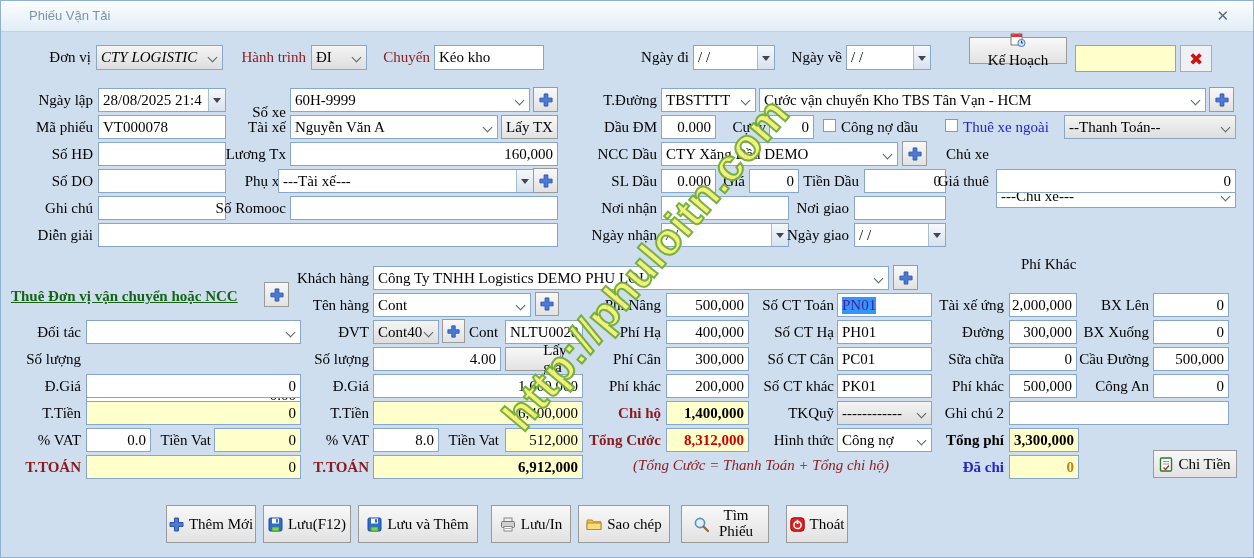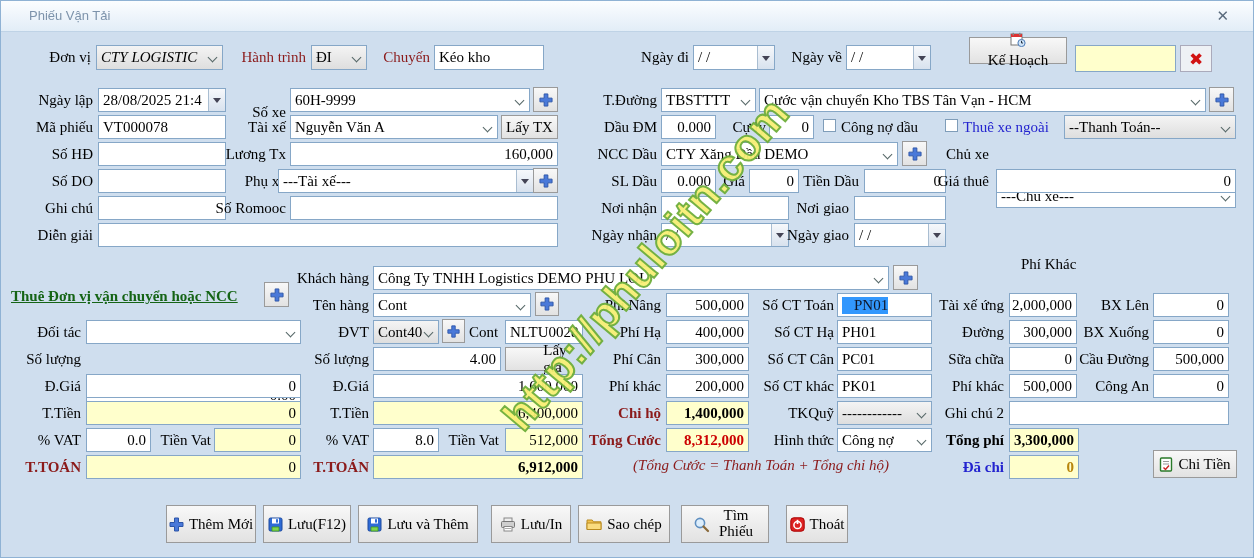--- a/index.html
+++ b/index.html
@@ -29,21 +29,21 @@
   .dcombo{padding-right:20px;}
   .dbtn{position:absolute;right:0;top:0;bottom:0;width:16px;
        background:linear-gradient(#f6f8fb,#d8e2ee);border-left:1px solid #a9bdd1;
        display:flex;align-items:center;justify-content:center;}
   .dbtn::after{content:"";border:4px solid transparent;border-top:5px solid #445;margin-top:5px;}
   .btn{position:absolute;box-sizing:border-box;background:linear-gradient(#f8f8f8,#e2e2e2);
        border:1px solid #9a9a9a;display:flex;align-items:center;justify-content:center;
        gap:5px;font-size:15px;cursor:default;}
   .plus{width:25px;height:25px;}
   .cb{position:absolute;width:13px;height:13px;background:#fff;border:1px solid #7f9db9;box-sizing:border-box;}
-  .sel{background:#3297fd;color:#0f172a;padding-left:12px;}
+  .sel{background:#3297fd;color:#4c1d95;}
   #greenhdr{position:absolute;left:10px;top:287px;width:250px;color:#156415;font-weight:bold;
        text-decoration:underline;}
   #note{position:absolute;left:595px;top:456px;width:330px;text-align:center;
        font-style:italic;color:#8b1a1a;}
   #watermark{position:absolute;left:400px;top:238px;width:490px;text-align:center;
        transform:rotate(-50deg);font-size:44px;font-weight:bold;color:#f8f075;
        -webkit-text-stroke:2px #6fae3a;opacity:.95;z-index:50;pointer-events:none;
        font-family:"Liberation Sans",sans-serif;letter-spacing:1px;}
   .olive{color:#b8860b;}
   .redv{color:#cc0000;}

